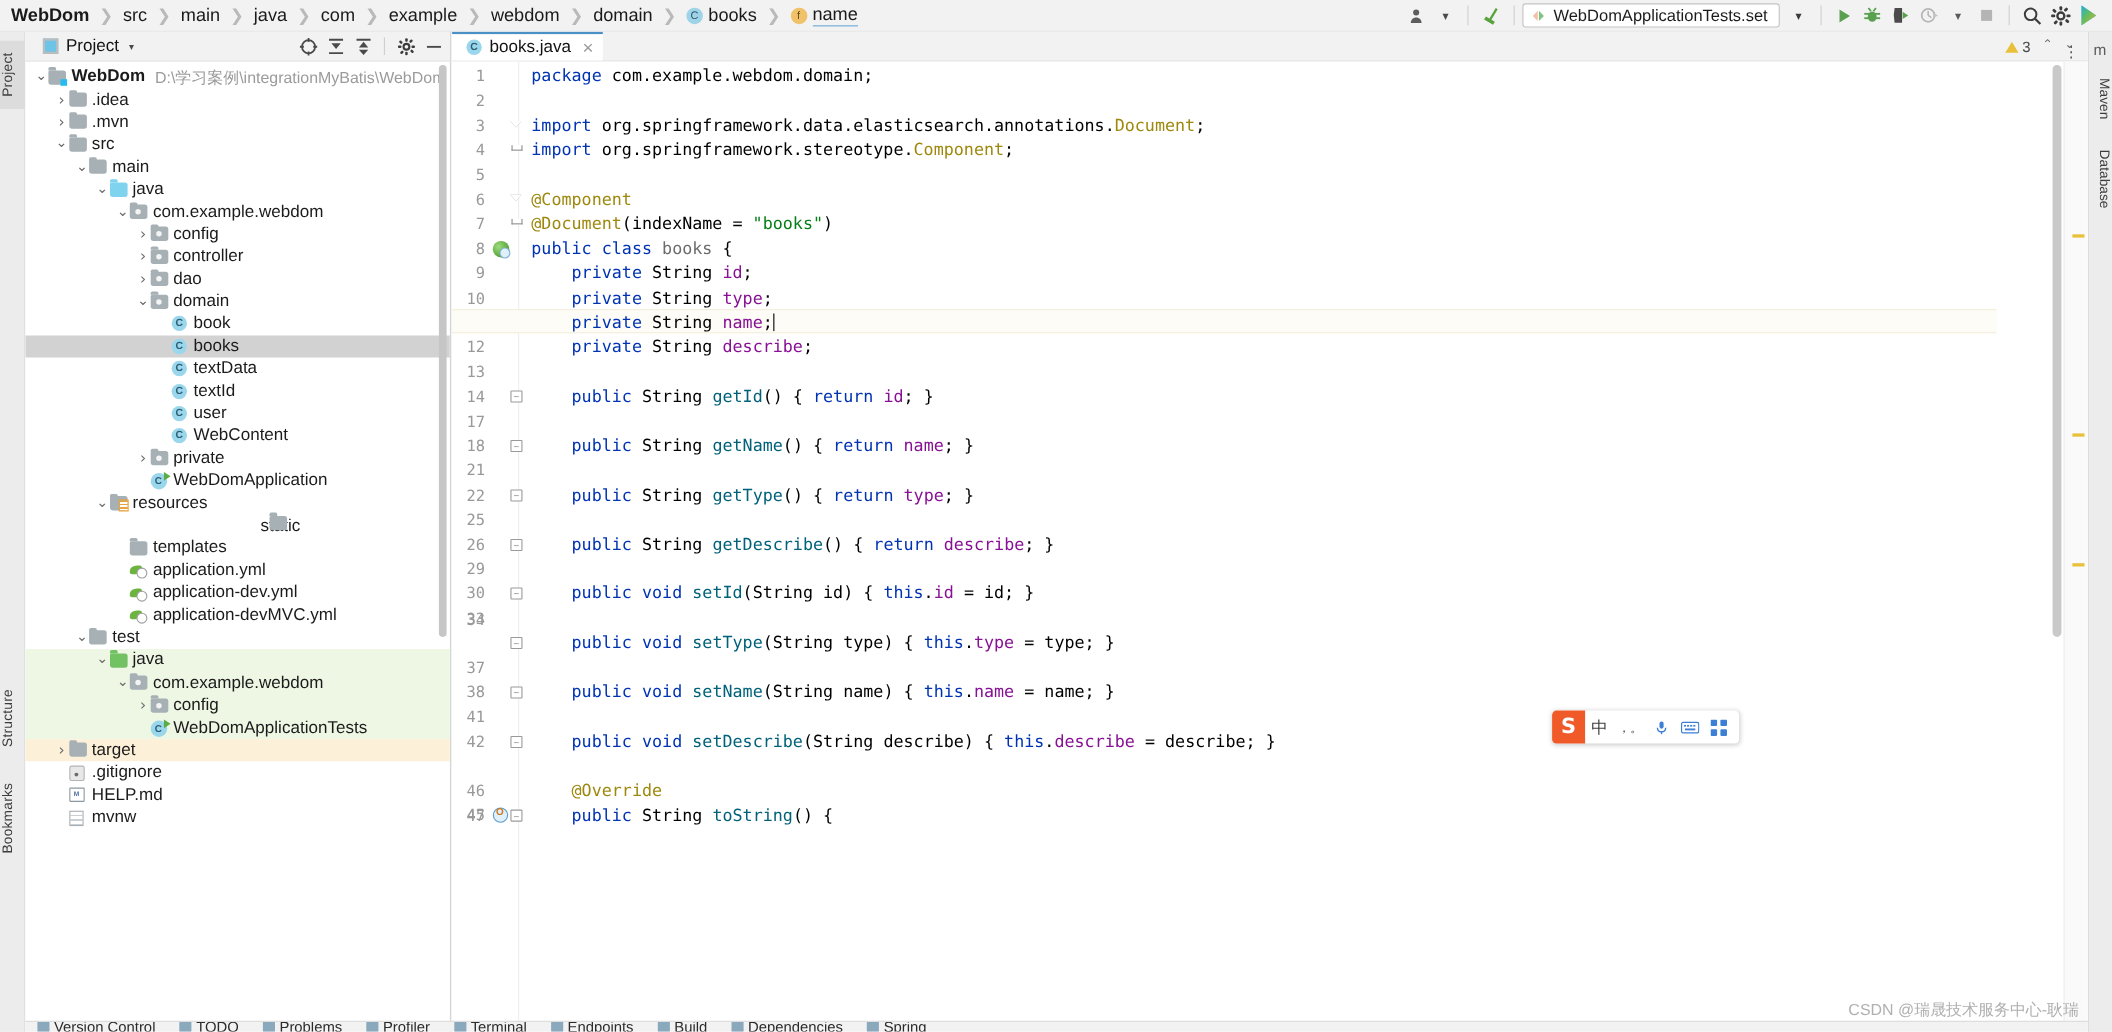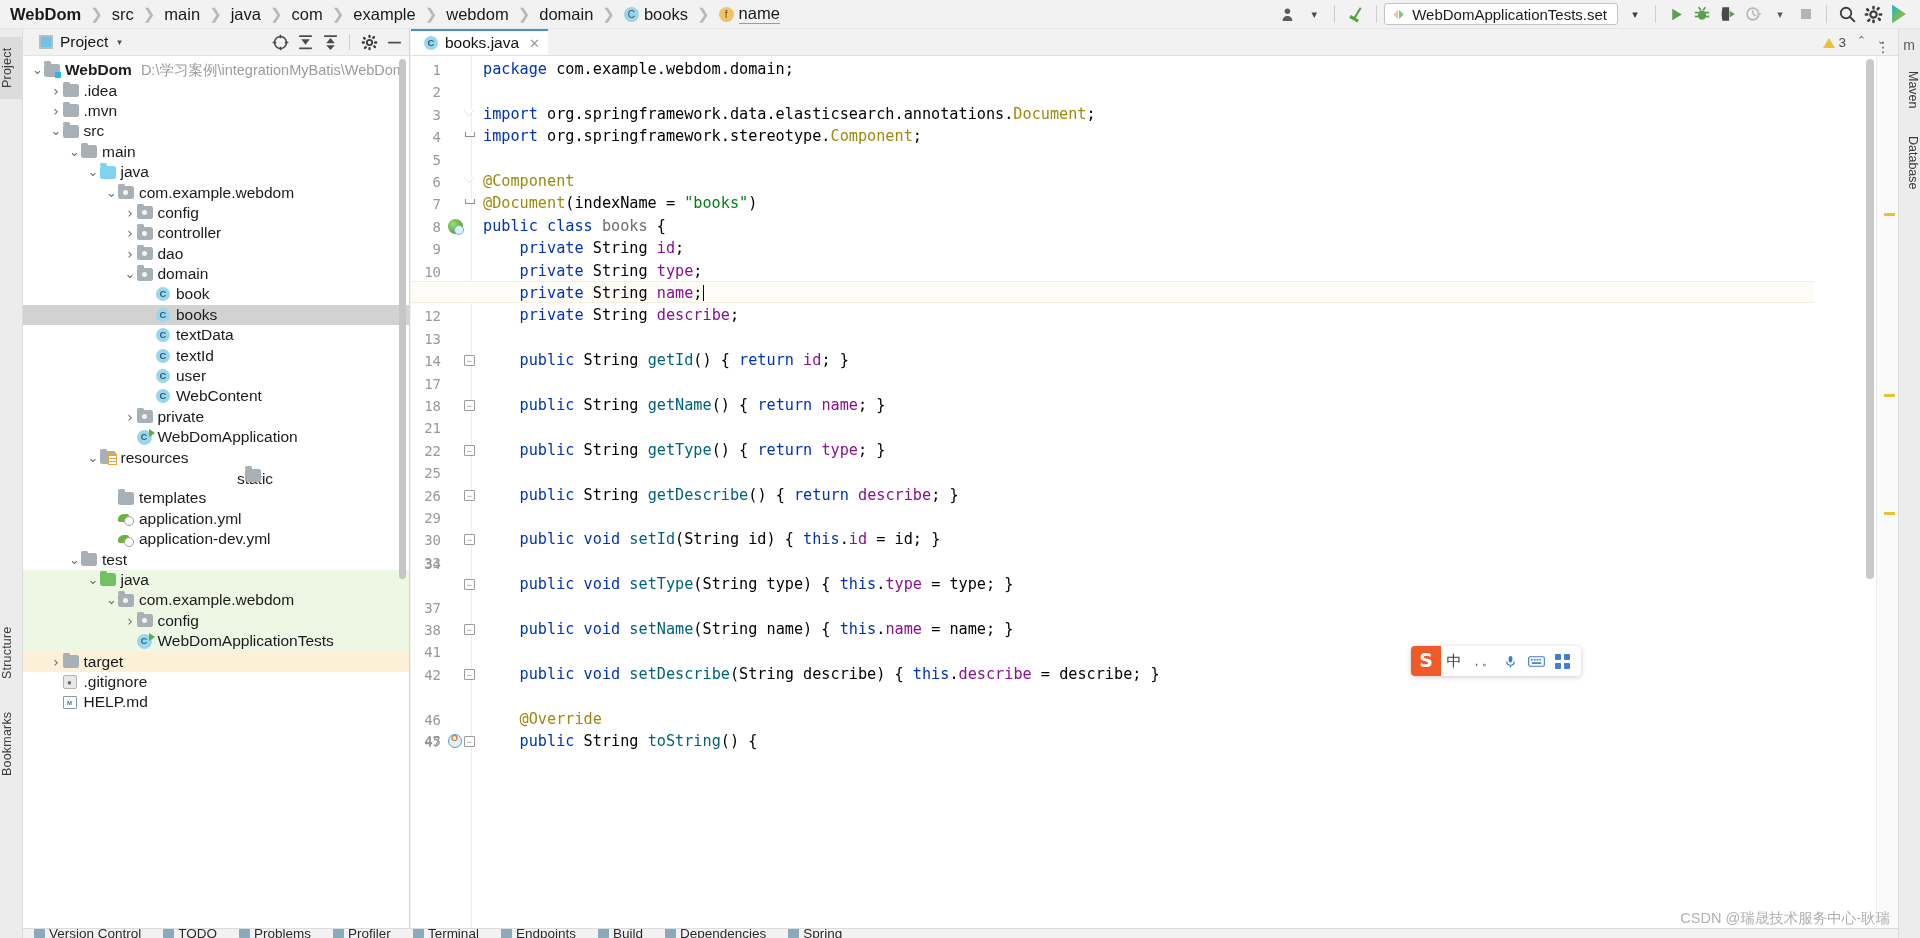--- a/index.html
+++ b/index.html
@@ -711,20 +711,27 @@
           </span>
           <span class="lbl">application.yml</span>
         </div>
         <div class="row" style="padding-left: 82px;">
           <span class="twisty"></span>
           <span class="ico">
             <span class="c-yml"></span>
           </span>
           <span class="lbl">application-dev.yml</span>
         </div>
+        <div class="row" style="padding-left: 82px;">
+          <span class="twisty"></span>
+          <span class="ico">
+            <span class="c-yml"></span>
+          </span>
+          <span class="lbl">application-devMVC.yml</span>
+        </div>
         <div class="row" style="padding-left: 45px;">
           <span class="twisty" style="font-size: 13px; line-height: 8px;">⌄</span>
           <span class="ico">
             <span class="f-gray"></span>
           </span>
           <span class="lbl">test</span>
         </div>
         <div class="row testsrc" style="padding-left: 63.5px;">
           <span class="twisty" style="font-size: 13px; line-height: 8px;">⌄</span>
           <span class="ico">
@@ -766,20 +773,27 @@
             <span class="c-git">●</span>
           </span>
           <span class="lbl">.gitignore</span>
         </div>
         <div class="row" style="padding-left: 26.5px;">
           <span class="twisty"></span>
           <span class="ico">
             <span class="c-md">M</span>
           </span>
           <span class="lbl">HELP.md</span>
+        </div>
+        <div class="row" style="padding-left: 26.5px;">
+          <span class="twisty"></span>
+          <span class="ico">
+            <span class="c-txt"></span>
+          </span>
+          <span class="lbl">mvnw</span>
         </div>
       </div>
     <div class="panel-scroll"></div>
   </div>
 
   <div class="editor-area">
     <div class="tabstrip">
       <div class="tab">
         <span class="ico" style="width:15px;height:15px;margin:0;position:relative;">
           <span class="c-class">C</span>

